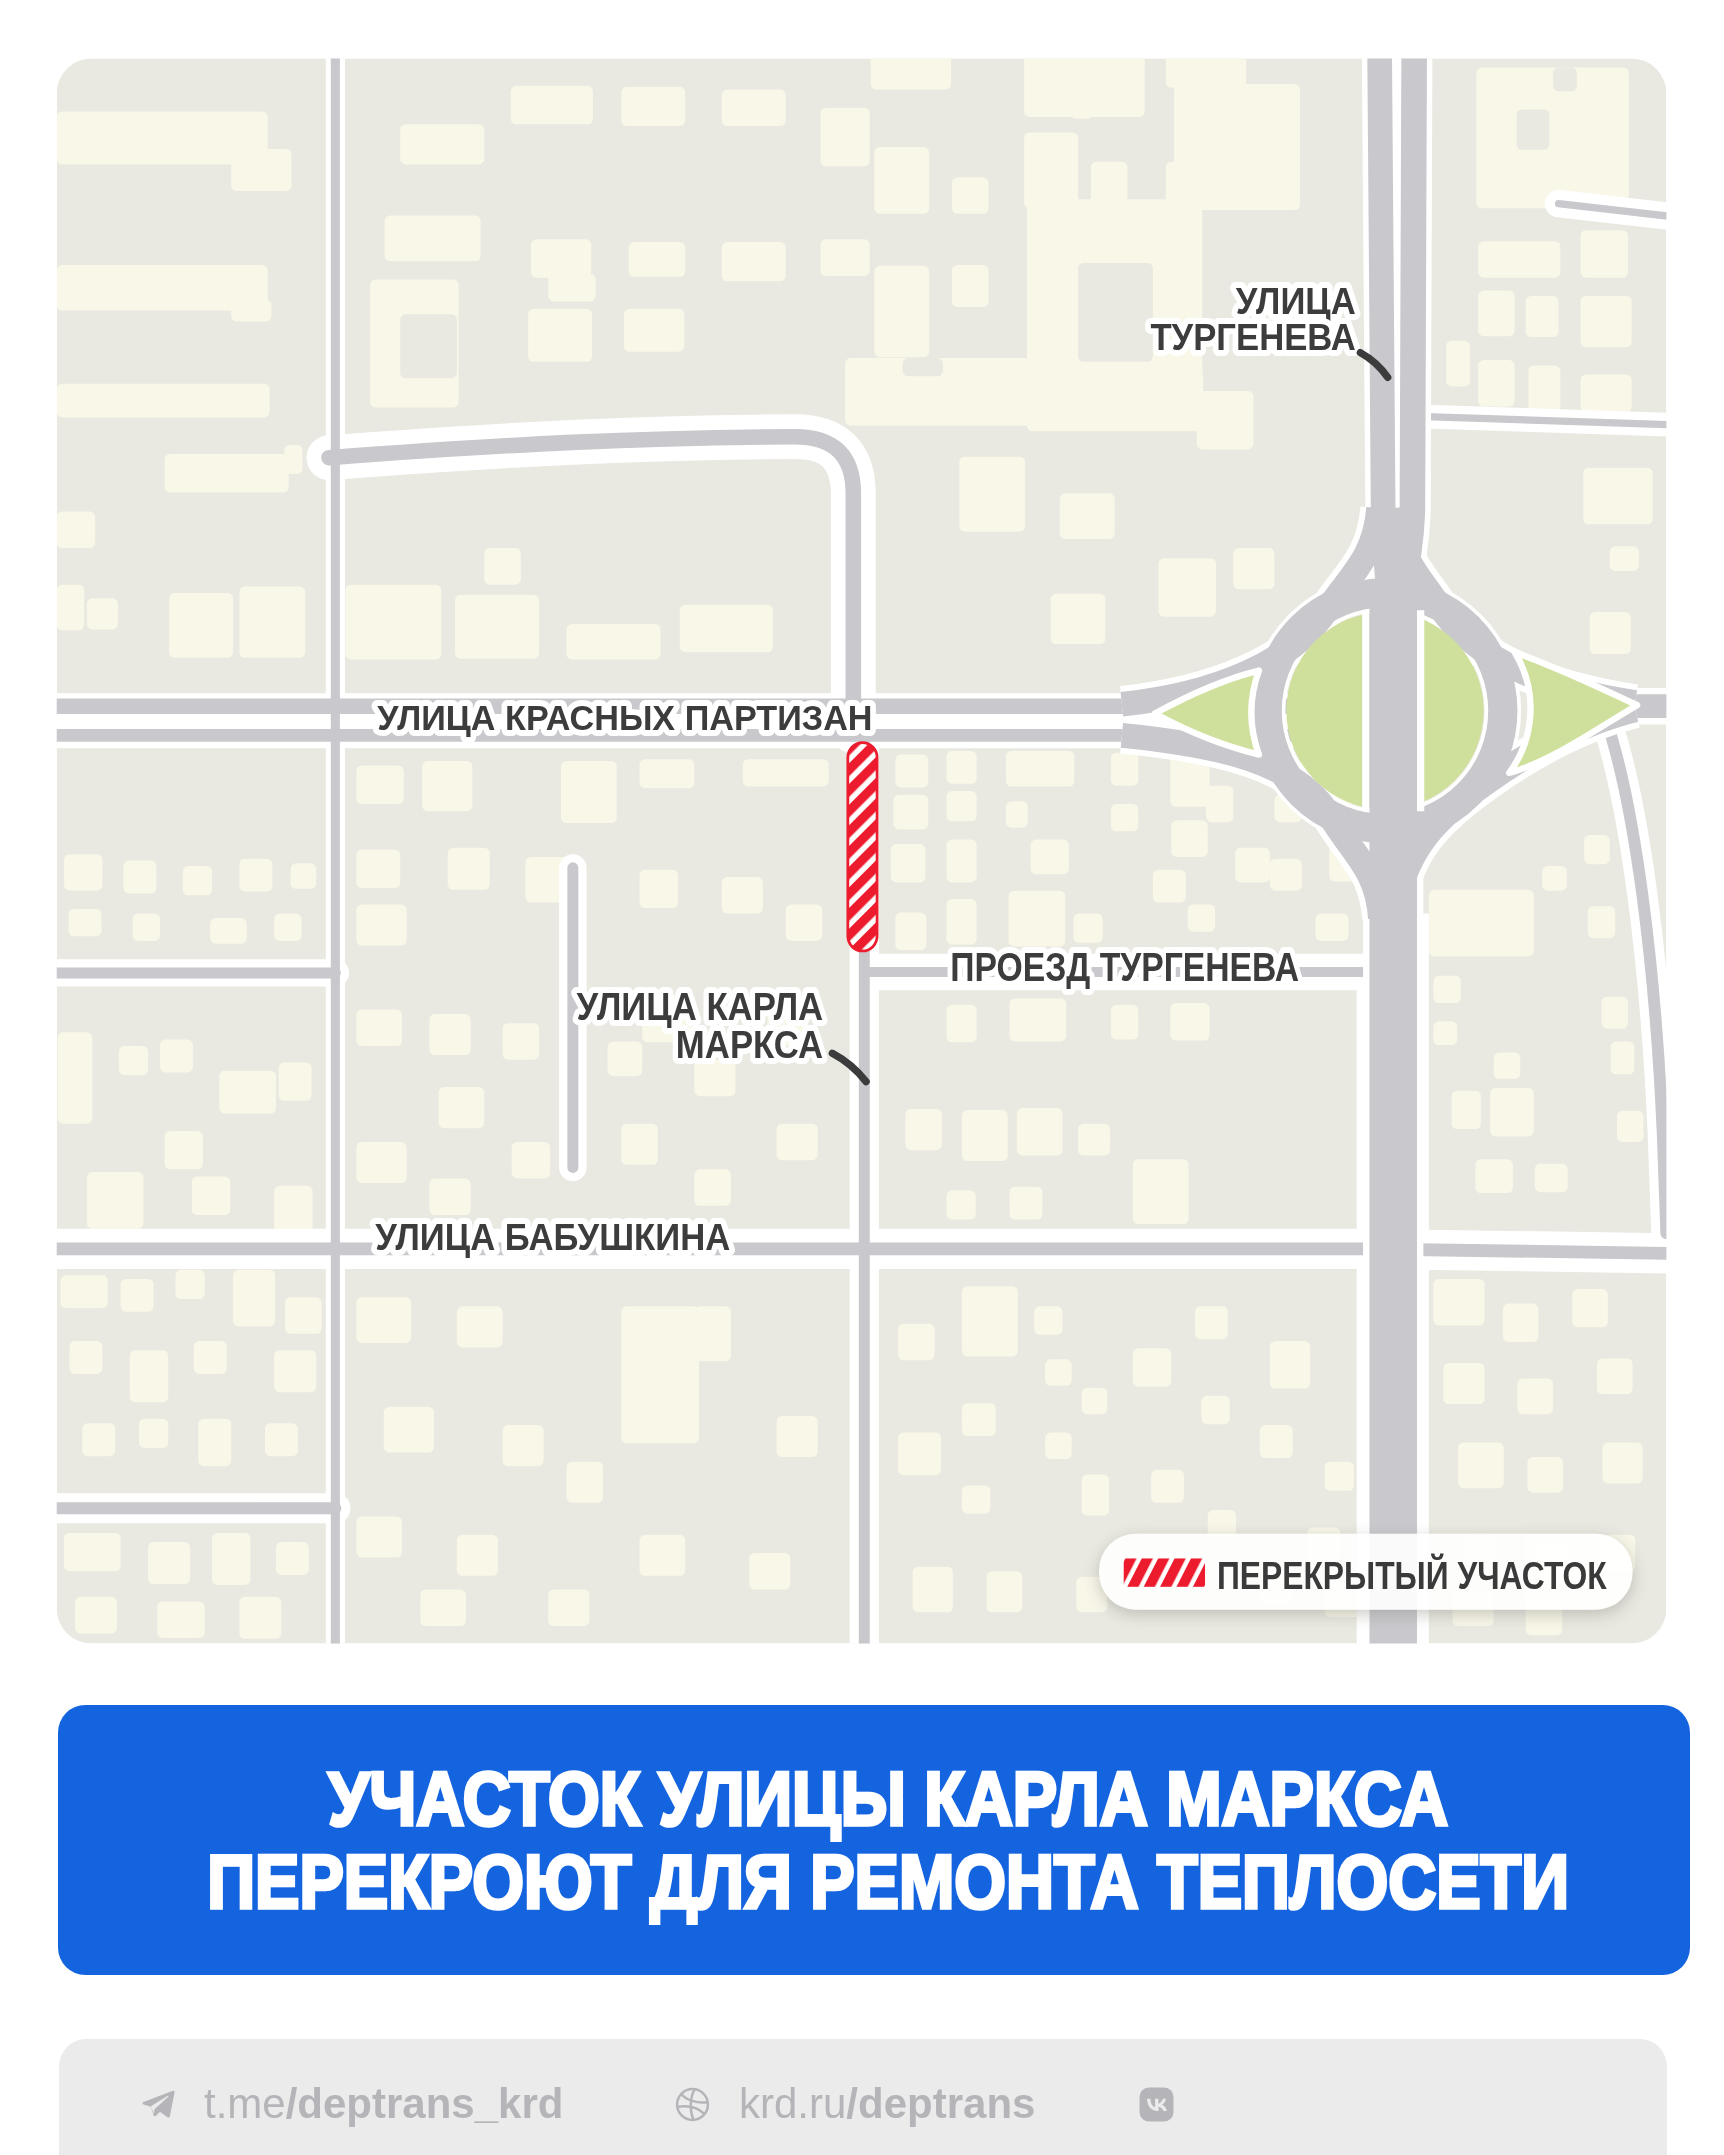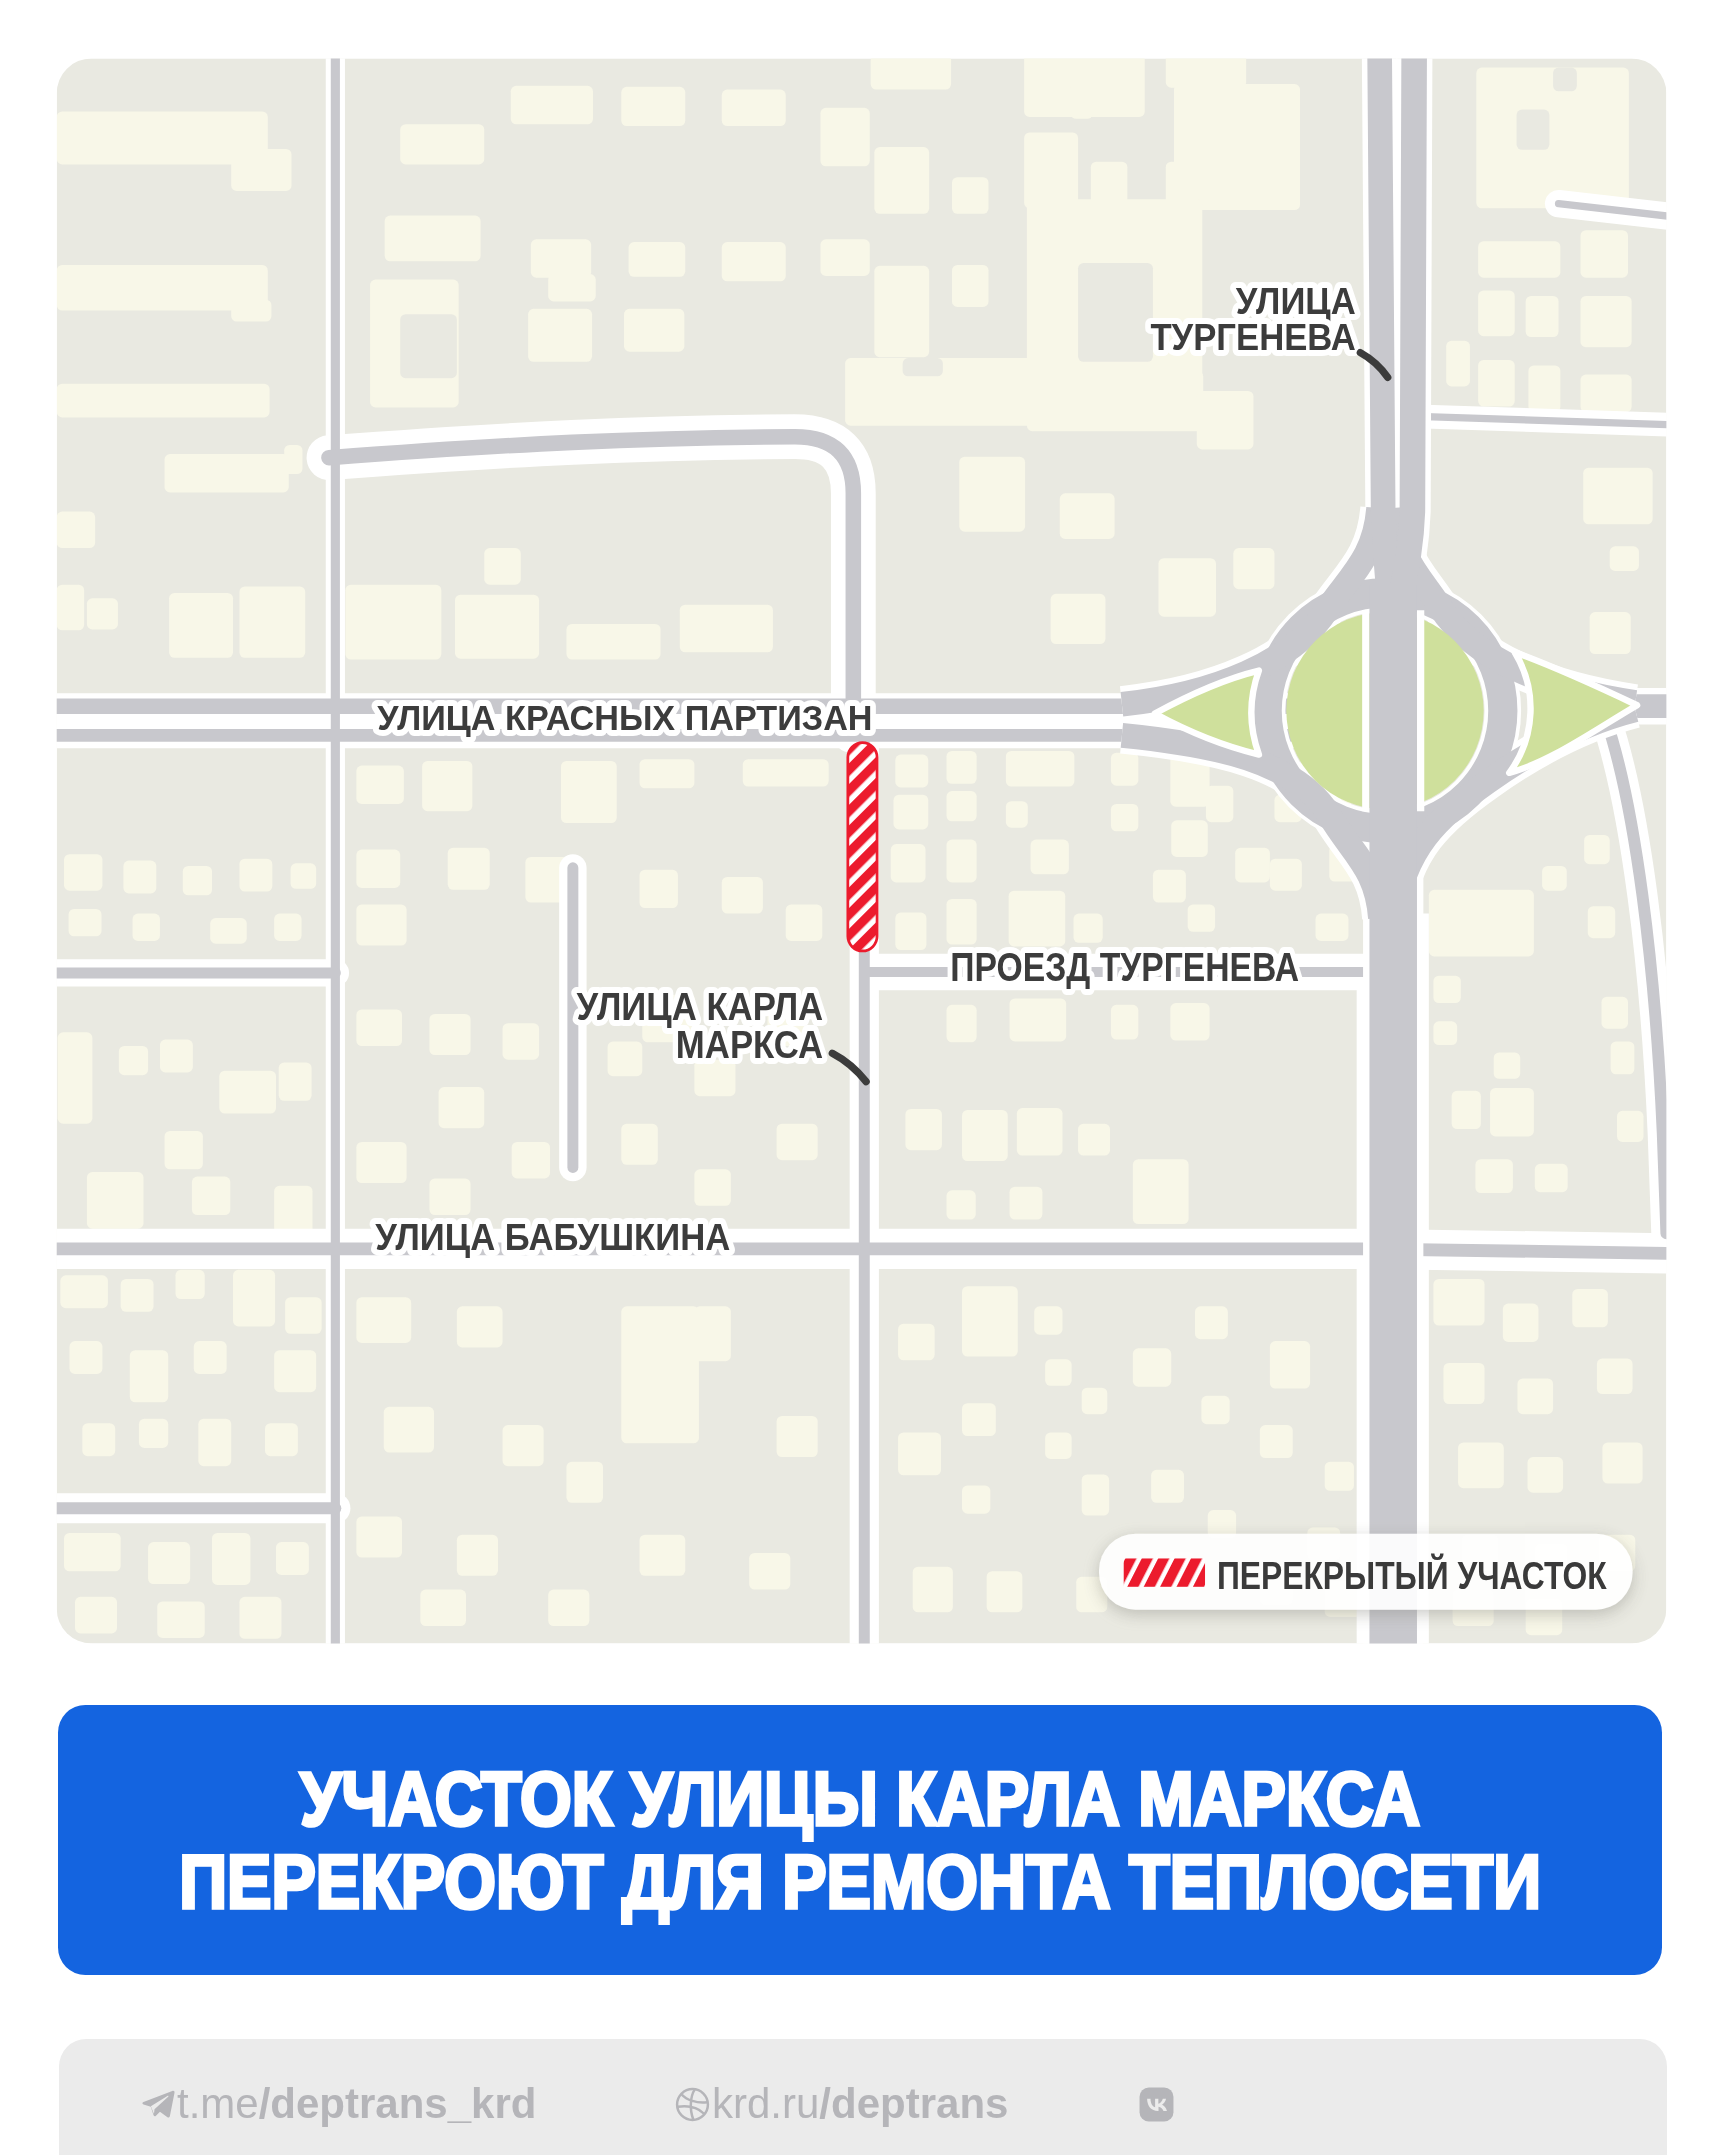--- a/index.html
+++ b/index.html
@@ -1,21 +1,21 @@
 <!DOCTYPE html>
 <html style="font-size:14.6px"><head><meta charset="utf-8">
 <style>
 html,body{margin:0;padding:0;background:#fff;}
 .page{position:relative;width:1724px;height:2155px;overflow:hidden;font-family:"Liberation Sans",sans-serif;background:#fff;}
-.banner{position:absolute;left:58px;top:1705px;width:1604px;height:270px;background:#1464e0;border-radius:27.4px;display:flex;align-items:center;justify-content:center;}
+.banner{position:absolute;left:58px;top:1705px;width:1604px;height:270px;background:#1464e0;border-radius:27.4px;display:flex;align-items:center;justify-content:center;padding-left:28px;}
 .banner .t{color:#fff;font-weight:bold;font-size:76px;line-height:83px;text-align:center;transform:scaleX(.875);transform-origin:center;white-space:nowrap;-webkit-text-stroke:3.7px #fff;}
 .footer{position:absolute;left:59px;top:2039px;width:1608px;height:146px;background:#ebebeb;border-radius:27.4px;}
 .flinks{position:absolute;left:0;top:0;width:100%;height:130px;display:flex;align-items:center;color:#b5b5b9;font-size:42px;}
 .flinks b{font-weight:bold;}
-.fitem{display:flex;align-items:center;gap:1px;position:absolute;}
+.fitem{display:flex;align-items:center;gap:28px;position:absolute;}
 </style></head><body>
 <div class="page">
 <svg width="1724" height="2155" viewBox="0 0 1887 2359">
 <defs>
 <pattern id="hz" width="16" height="16" patternUnits="userSpaceOnUse" patternTransform="rotate(-45 0 0)">
           <rect width="16" height="16" fill="#fff"></rect>
           <rect y="0" width="16" height="10" fill="#ec1b2d"></rect>
         </pattern>
 <pattern id="hz2" width="16" height="16" patternUnits="userSpaceOnUse" patternTransform="rotate(-63 0 0)">
           <rect width="16" height="16" fill="#fff"></rect>

